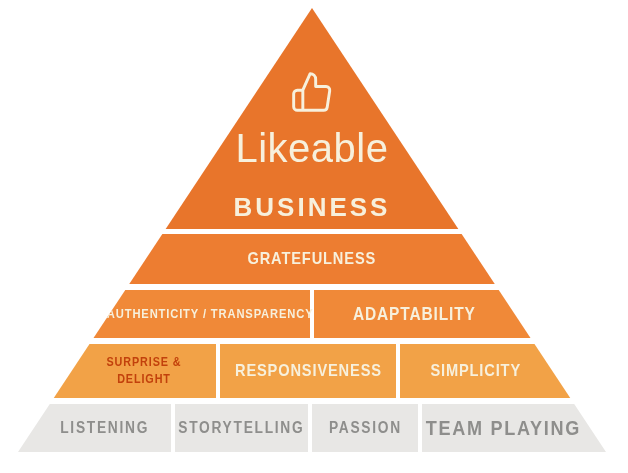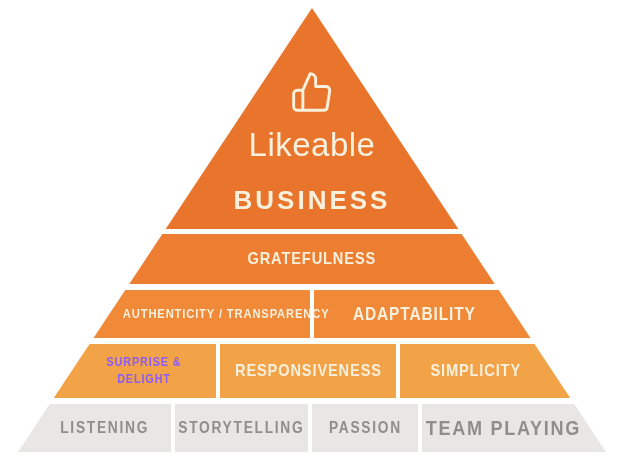--- a/index.html
+++ b/index.html
@@ -50,21 +50,21 @@
     justify-content: center;
     text-align: center;
     font-weight: bold;
     letter-spacing: 1px;
     line-height: 1.45;
   }
   .cond { transform: scaleX(0.86); display: inline-block; white-space: nowrap; }
   .cond-wrap { transform: scaleX(0.9); display: inline-block; max-width: 100px; }
 
   .lbl-t2  { top: 226px; height: 50px; left: 0;     width: 588px; font-size: 17px; }
-  .lbl-t3a { top: 282px; height: 48px; left: 92px;  width: 200px; font-size: 13px; margin-left: 16px; }
+  .lbl-t3a { top: 282px; height: 48px; left: 92px;  width: 200px; font-size: 13px; }
   .lbl-t3b { top: 282px; height: 48px; left: 296px; width: 200px; font-size: 18px; }
   .lbl-t4a { top: 336px; height: 54px; left: 54px;  width: 144px; font-size: 12px; }
   .lbl-t4b { top: 336px; height: 54px; left: 202px; width: 176px; font-size: 17px; text-align: right; }
   .lbl-t4c { top: 336px; height: 54px; left: 382px; width: 152px; font-size: 17px; }
   .lbl-t5a { top: 396px; height: 48px; left: 21px;  width: 132px; font-size: 16px; letter-spacing: 2px; }
   .lbl-t5b { top: 396px; height: 48px; left: 157px; width: 133px; font-size: 16px; letter-spacing: 2px; }
   .lbl-t5c { top: 396px; height: 48px; left: 294px; width: 106px; font-size: 16px; letter-spacing: 2px; }
   .lbl-t5d { top: 396px; height: 48px; left: 404px; width: 163px; font-size: 21px; letter-spacing: 2px; }
 
   .apex-content {
@@ -74,21 +74,21 @@
     width: 100%;
     display: flex;
     flex-direction: column;
     align-items: center;
   }
   .thumb-icon svg {
     display: block;
   }
   .title-line1 {
     margin-top: 12px;
-    font-size: 33px;
+    font-size: 40px;
     font-weight: normal;
     letter-spacing: 0.5px;
   }
   .title-line2 {
     margin-top: 21px;
     font-size: 26px;
     font-weight: bold;
     letter-spacing: 3px;
   }
 </style>
@@ -125,21 +125,21 @@
       <span class="cond">GRATEFULNESS</span>
     </div>
 
     <div class="label lbl-t3a" style="color: rgb(247, 240, 220);">
       <span class="cond">AUTHENTICITY / TRANSPARENCY</span>
     </div>
     <div class="label lbl-t3b" style="color: rgb(247, 240, 220);">
       <span class="cond">ADAPTABILITY</span>
     </div>
 
-    <div class="label lbl-t4a" style="color: #8b5cf6;">
+    <div class="label lbl-t4a" style="color: #c2410c;">
       <span class="cond-wrap">SURPRISE &amp; DELIGHT</span>
     </div>
     <div class="label lbl-t4b" style="color: rgb(247, 240, 220);">
       <span class="cond">RESPONSIVENESS</span>
     </div>
     <div class="label lbl-t4c" style="color: rgb(247, 240, 220);">
       <span class="cond">SIMPLICITY</span>
     </div>
 
     <div class="label lbl-t5a" style="color: rgb(142, 142, 140);">

